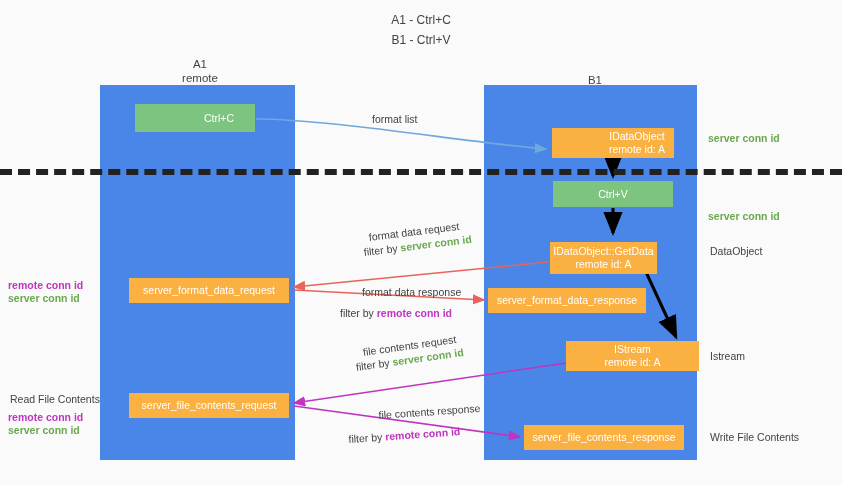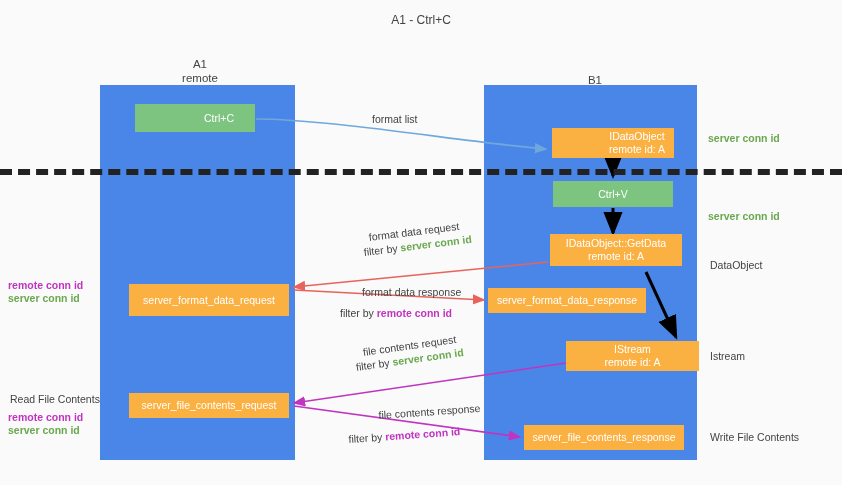--- a/index.html
+++ b/index.html
@@ -57,23 +57,23 @@
     line-height: 13px;
     text-align: center;
     box-sizing: border-box;
   }
   .box.green { background: #7cc47f; }
   .box.orange { background: #fbb042; }
 
   #box-ctrlc   { left: 135px; top: 104px; width: 120px; height: 28px; padding-left: 48px; }
   #box-ctrlv   { left: 553px; top: 181px; width: 120px; height: 26px; }
   #box-idata   { left: 552px; top: 128px; width: 122px; height: 30px; padding-left: 48px; }
-  #box-getdata { left: 550px; top: 234px; width: 132px; height: 32px; }
+  #box-getdata { left: 550px; top: 242px; width: 107px; height: 32px; }
   #box-istream { left: 566px; top: 341px; width: 133px; height: 30px; }
-  #box-sfdreq  { left: 129px; top: 284px; width: 160px; height: 32px; }
+  #box-sfdreq  { left: 129px; top: 278px; width: 160px; height: 25px; }
   #box-sfdresp { left: 488px; top: 288px; width: 158px; height: 25px; }
   #box-sfcreq  { left: 129px; top: 393px; width: 160px; height: 25px; }
   #box-sfcresp { left: 524px; top: 425px; width: 160px; height: 25px; text-align: right; }
 
   .dashed-line {
     position: absolute;
     left: 0;
     top: 169px;
     width: 842px;
     height: 0;
@@ -84,21 +84,21 @@
     position: absolute;
     font-size: 10.5px;
     line-height: 13px;
   }
   .green-txt { color: #6aa84f; font-weight: bold; }
   .magenta-txt { color: #c034c0; font-weight: bold; }
   .dark-txt { color: #434343; }
 
   #lbl-server-1 { left: 708px; top: 132px; }
   #lbl-server-2 { left: 708px; top: 210px; }
-  #lbl-dataobject { left: 710px; top: 259px; }
+  #lbl-dataobject { left: 710px; top: 245px; }
   #lbl-istream { left: 710px; top: 350px; }
   #lbl-writefile { left: 710px; top: 431px; }
 
   #lbl-left-conn { left: 8px; top: 279px; text-align: left; }
   #lbl-readfile { left: 10px; top: 393px; }
   #lbl-left-conn2 { left: 8px; top: 411px; }
 
   .arrow-label {
     position: absolute;
     font-size: 10.5px;
@@ -126,20 +126,21 @@
     pointer-events: none;
   }
 </style>
 </head>
 <body>
 
 <div id="stage">
 
   <div id="title">
     <div>A1 - Ctrl+C</div>
+    <div>B1 - Ctrl+V</div>
   </div>
 
   <div id="hdr-a1" class="lane-header">
     <div>A1</div>
     <div>remote</div>
   </div>
   <div id="hdr-b1" class="lane-header">
     <div>B1</div>
     <div>connection</div>
   </div>

